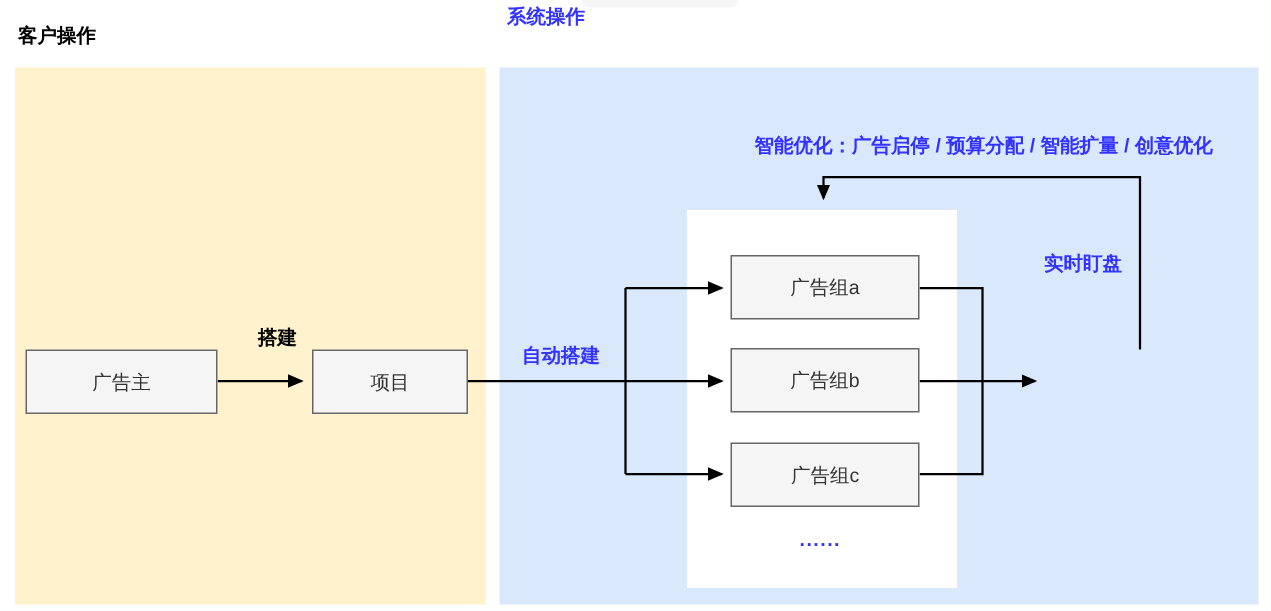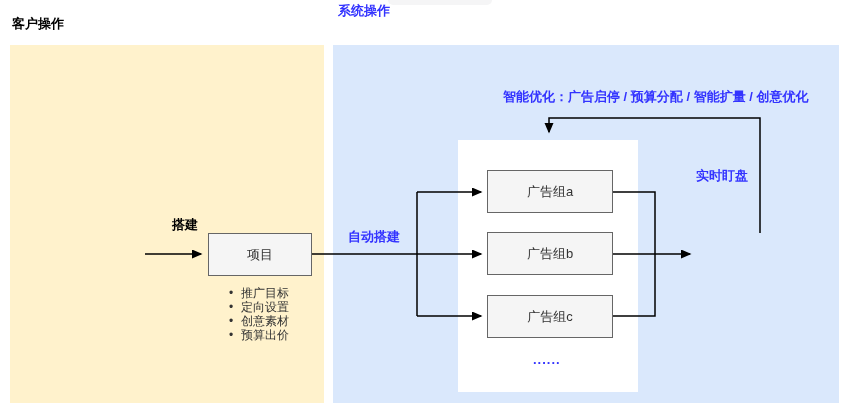--- a/index.html
+++ b/index.html
@@ -72,31 +72,26 @@
 
     <path d="M417 316 H481" stroke="#000" stroke-width="1.5" fill="none" marker-end="url(#arr)"></path>
 
     <path d="M613 192 H655 V316 H613" stroke="#000" stroke-width="1.5" fill="none"></path>
 
     <path d="M613 254 H690" stroke="#000" stroke-width="1.5" fill="none" marker-end="url(#arr)"></path>
 
     <path d="M760 233 V118 H549 V132" stroke="#000" stroke-width="1.5" fill="none" marker-end="url(#arr)"></path>
   </svg>
 
+  <div class="node advertiser">广告主</div>
   <div class="node ada">广告组a</div>
   <div class="node project">项目</div>
   <div class="node adb">广告组b</div>
   <div class="node adc">广告组c</div>
 
   <div class="edge-label black" style="left:150px;top:216px;width:48px;text-align:right;">搭建</div>
   <div class="edge-label blue" style="left:348px;top:228px;">自动搭建</div>
   <div class="edge-label blue" style="left:503px;top:88px;">智能优化：广告启停 / 预算分配 / 智能扩量 / 创意优化</div>
   <div class="edge-label blue" style="left:696px;top:167px;">实时盯盘</div>
   <div class="edge-label blue ellipsis" style="left:533px;top:352px;">......</div>
 
-  <ul class="bullets">
-    <li>推广目标</li>
-    <li>定向设置</li>
-    <li>创意素材</li>
-    <li>预算出价</li>
-  </ul>
 
 </div>
 
 </body></html>

